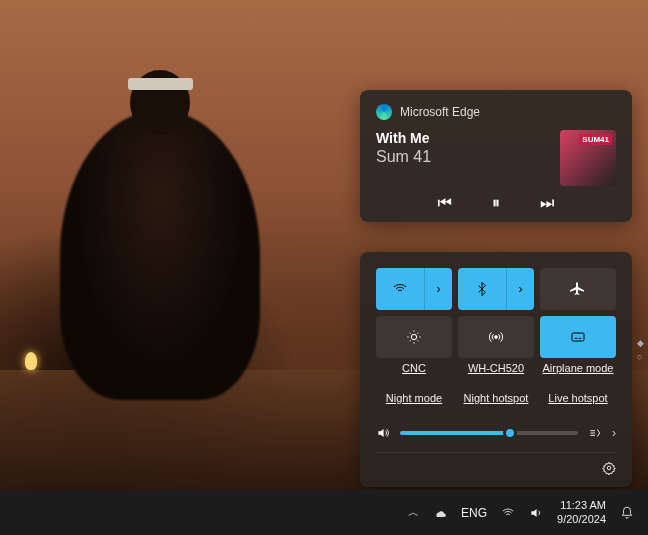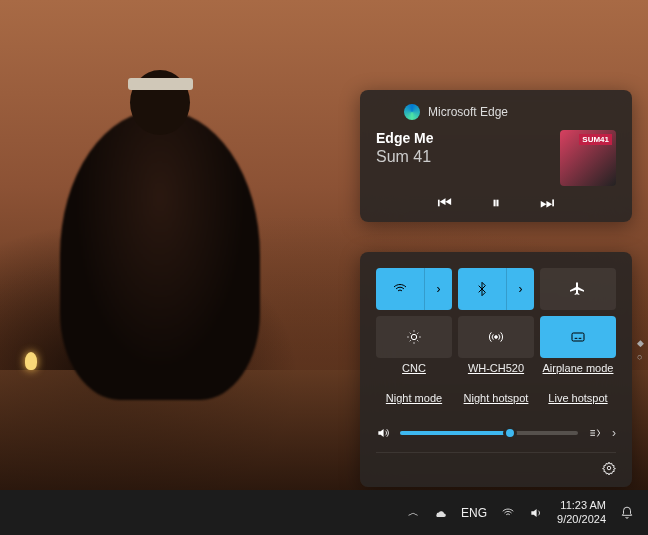--- a/index.html
+++ b/index.html
@@ -10,21 +10,21 @@
   linear-gradient(180deg,#a86a45 0%,#8c5235 35%,#62371f 65%,#3a1e10 100%);
 }
 .figure { position:absolute; left:60px; top:110px; width:200px; height:290px; background:radial-gradient(ellipse at 50% 30%, #2a1810 0%, #0e0805 60%); border-radius:50% 50% 30% 30%; filter:blur(1px); }
 .head { position:absolute; left:130px; top:70px; width:60px; height:65px; background:#1a0f08; border-radius:50%; }
 .headband { position:absolute; left:128px; top:78px; width:65px; height:12px; background:#d0c8b8; border-radius:3px; }
 .ground { position:absolute; bottom:45px; left:0; right:0; height:120px; background:linear-gradient(180deg,rgba(100,60,35,0.7),rgba(40,22,12,0.9)); }
 .candle { position:absolute; left:25px; bottom:165px; width:12px; height:18px; background:#f8d878; border-radius:50% 50% 40% 40%; box-shadow:0 0 8px #f8c050; }
 
 .panel { position:absolute; right:16px; background:rgba(42,38,35,0.9); backdrop-filter:blur(20px); border-radius:8px; color:#fff; box-shadow:0 4px 20px rgba(0,0,0,0.4); }
 .media { top:90px; width:272px; padding:14px 16px 10px; }
-.media-hdr { display:flex; align-items:center; gap:8px; font-size:12px; color:#ddd; margin-bottom:10px;margin-left:28px; }
+.media-hdr { display:flex; align-items:center; gap:8px; font-size:12px; color:#ddd; margin-bottom:10px; }
 .edge-ico { width:16px; height:16px; background:conic-gradient(#0078d4,#50e6a4,#0078d4); border-radius:50%; }
 .media-body { display:flex; justify-content:space-between; gap:10px; }
 .track-title { font-size:14px; font-weight:600; }
 .track-artist { font-size:16px; color:#ccc; margin-top:2px; }
 .art { width:56px; height:56px; background:linear-gradient(135deg,#d84060,#222); border-radius:4px; position:relative; overflow:hidden; }
 .art::after { content:"SUM41"; position:absolute; top:4px; right:4px; font-size:8px; font-weight:bold; color:#fff; background:#c02045; padding:1px 3px; }
 .media-ctrls { display:flex; justify-content:center; gap:40px; margin-top:8px; font-size:16px; }
 .media-ctrls span { cursor:pointer; }
 
 .qs { top:252px; width:272px; padding:16px 16px 12px; }
@@ -62,21 +62,21 @@
   <div class="candle"></div>
 </div>
 
 <div class="panel media">
   <div class="media-hdr">
     <span class="edge-ico"></span>
     <span>Microsoft Edge</span>
   </div>
   <div class="media-body">
     <div>
-      <div class="track-title">Edge Me</div>
+      <div class="track-title">With Me</div>
       <div class="track-artist">Sum 41</div>
     </div>
     <div class="art"></div>
   </div>
   <div class="media-ctrls">
     <span>⏮</span>
     <span>⏸</span>
     <span>⏭</span>
   </div>
 </div>

